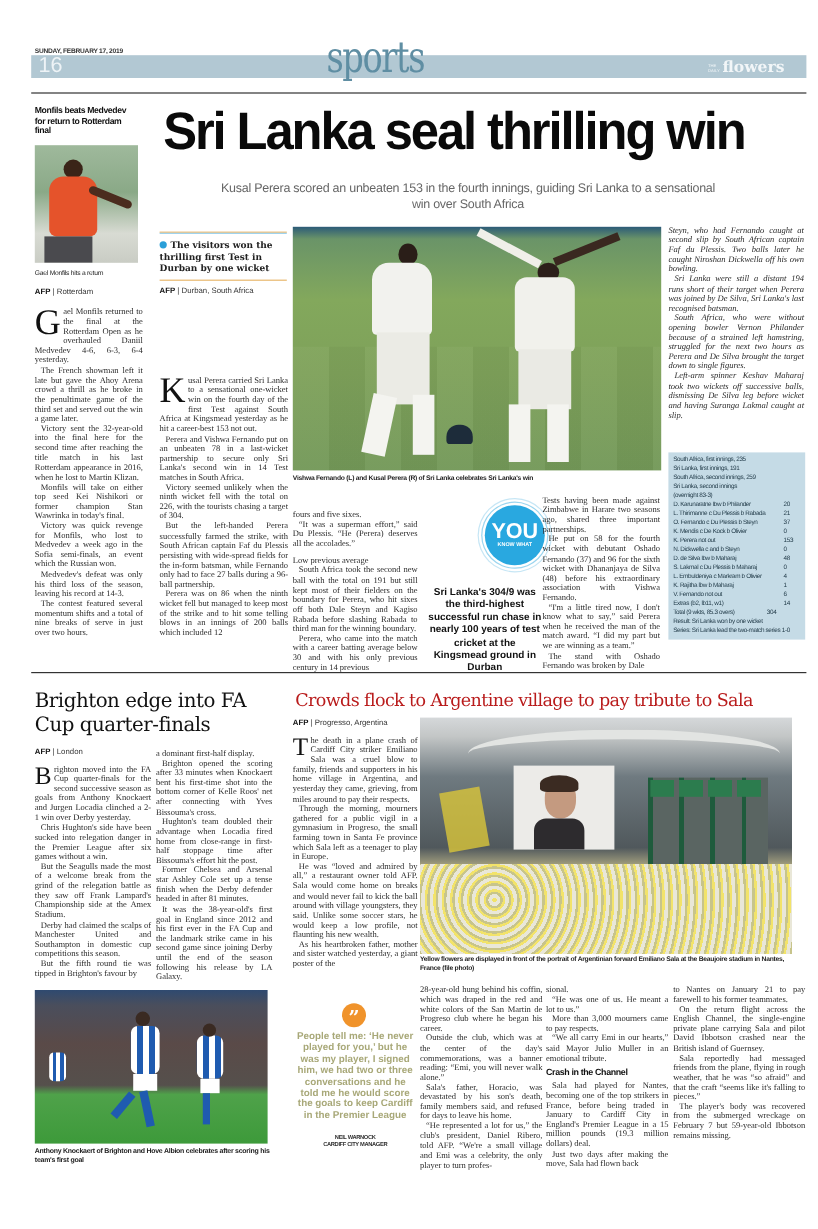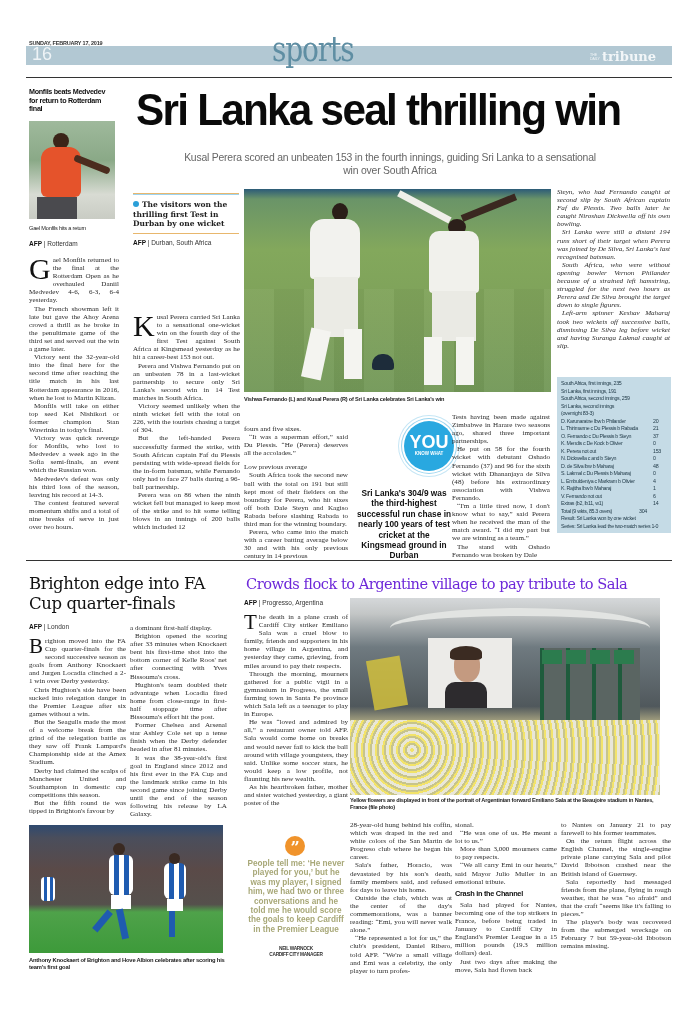--- a/index.html
+++ b/index.html
@@ -22,21 +22,21 @@
 </style>
 </head>
 <body>
 
 <div class="abs sans" style="left:29px;top:40px;font-size:5.5px;font-weight:bold;letter-spacing:-0.2px;color:#333;">SUNDAY, FEBRUARY 17, 2019</div>
 <div class="abs" style="left:26px;top:46px;width:646px;height:19px;background:#b2c8d3;"></div>
 <div class="abs sans" style="left:32px;top:44px;font-size:18px;color:#eef3f6;font-weight:300;">16</div>
 <div class="abs" style="left:272px;top:29px;font-family:'DejaVu Serif',serif;font-size:36px;letter-spacing:-1.5px;color:#5f8ea3;transform:scaleX(0.78);transform-origin:left top;line-height:40px;">sports</div>
 <div class="abs" style="left:590px;top:49px;display:flex;align-items:center;gap:2px;">
   <span style="font-family:'Liberation Sans',sans-serif;font-size:3.5px;width:10px;line-height:4px;color:#f2f6f8;">THE DAILY</span>
-  <span style="font-family:'DejaVu Serif',serif;font-weight:bold;font-size:13px;color:#f2f6f8;">tribune</span>
+  <span style="font-family:'DejaVu Serif',serif;font-weight:bold;font-size:13px;color:#f2f6f8;">flowers</span>
 </div>
 <div class="abs rule" style="left:26px;top:77px;width:646px;"></div>
 
 <div class="abs condensed" style="left:29px;top:88px;width:80px;font-size:7.2px;font-weight:bold;line-height:8.6px;color:#111;">Monfils beats Medvedev for return to Rotterdam final</div>
 <div class="abs photo" style="left:29px;top:121px;width:86px;height:98px;background:linear-gradient(180deg,#9fb99c 0%,#8aa987 40%,#d8dbd3 75%,#c9ccc4 100%);">
   <div style="position:absolute;left:24px;top:12px;width:16px;height:16px;border-radius:50%;background:#3a2418;"></div>
   <div style="position:absolute;left:12px;top:26px;width:40px;height:50px;border-radius:12px 12px 6px 6px;background:#e5532b;"></div>
   <div style="position:absolute;left:44px;top:40px;width:38px;height:7px;border-radius:4px;background:#4b2c1e;transform:rotate(22deg);"></div>
   <div style="position:absolute;left:8px;top:76px;width:40px;height:22px;background:#4a4a4e;"></div>
 </div>
@@ -216,21 +216,21 @@
   <div style="position:absolute;left:90px;top:84px;width:7px;height:30px;background:#1f5bb0;transform:rotate(-12deg);"></div>
   <div style="position:absolute;left:70px;top:84px;width:7px;height:24px;background:#1f5bb0;transform:rotate(40deg);"></div>
   <div style="position:absolute;left:135px;top:38px;width:22px;height:36px;background:repeating-linear-gradient(90deg,#fff 0 5px,#1f5bb0 5px 10px);border-radius:6px;"></div>
   <div style="position:absolute;left:140px;top:28px;width:11px;height:11px;border-radius:50%;background:#3a2a22;"></div>
   <div style="position:absolute;left:138px;top:74px;width:16px;height:12px;background:#fff;"></div>
   <div style="position:absolute;left:140px;top:86px;width:6px;height:26px;background:#1f5bb0;"></div>
   <div style="position:absolute;left:12px;top:52px;width:14px;height:24px;background:repeating-linear-gradient(90deg,#fff 0 3px,#1f5bb0 3px 6px);border-radius:4px;"></div>
 </div>
 <div class="abs caption" style="left:29px;top:957px;width:196px;font-size:5.8px;">Anthony Knockaert of Brighton and Hove Albion celebrates after scoring his team's first goal</div>
 
-<div class="abs" style="left:246px;top:575px;width:430px;font-family:'DejaVu Serif',serif;font-size:14.6px;letter-spacing:-0.5px;line-height:18px;color:#6d28d9;white-space:nowrap;">Crowds flock to Argentine village to pay tribute to Sala</div>
+<div class="abs" style="left:246px;top:575px;width:430px;font-family:'DejaVu Serif',serif;font-size:14.6px;letter-spacing:-0.5px;line-height:18px;color:#b91c1c;white-space:nowrap;">Crowds flock to Argentine village to pay tribute to Sala</div>
 <div class="abs byline" style="left:244px;top:599px;">
   <b>AFP</b> | <span>Progresso, Argentina</span>
 </div>
 <div class="abs body-text" style="left:244px;top:613px;width:104px;">
   <p class="first"><span class="dropcap sm">T</span><span>he death in a plane crash of Cardiff City striker Emiliano Sala was a cruel blow to family, friends and supporters in his home village in Argentina, and yesterday they came, grieving, from miles around to pay their respects.</span></p>
   <p>Through the morning, mourners gathered for a public vigil in a gymnasium in Progreso, the small farming town in Santa Fe province which Sala left as a teenager to play in Europe.</p>
   <p>He was “loved and admired by all,” a restaurant owner told AFP. Sala would come home on breaks and would never fail to kick the ball around with village youngsters, they said. Unlike some soccer stars, he would keep a low profile, not flaunting his new wealth.</p>
   <p>As his heartbroken father, mother and sister watched yesterday, a giant poster of the</p>
 </div>
 <div class="abs photo" style="left:350px;top:598px;width:310px;height:197px;background:linear-gradient(180deg,#d5d8da 0%,#c3c6c6 8%,#6f7a80 25%,#50585c 55%,#9e9b7c 62%,#d3cf9a 78%,#cdc592 100%);">
@@ -248,22 +248,22 @@
 
 <div class="abs" style="left:285px;top:836px;width:20px;height:20px;border-radius:50%;background:#f0932b;color:#fff;font-family:'DejaVu Serif',serif;font-weight:bold;font-size:16px;line-height:24px;text-align:center;">”</div>
 <div class="abs sans" style="left:246px;top:859px;width:100px;font-size:8.2px;font-weight:bold;line-height:9.4px;text-align:center;color:#a8a878;">People tell me: ‘He never played for you,’ but he was my player, I signed him, we had two or three conversations and he told me he would score the goals to keep Cardiff in the Premier League</div>
 <div class="abs condensed" style="left:246px;top:946px;width:100px;text-align:center;font-size:4.8px;font-weight:bold;line-height:6px;color:#333;">
   <div>NEIL WARNOCK</div>
   <div>CARDIFF CITY MANAGER</div>
 </div>
 
 <div class="abs body-text" style="left:350px;top:821px;width:102px;">
   <p class="first">28-year-old hung behind his coffin, which was draped in the red and white colors of the San Martin de Progreso club where he began his career.</p>
+  <p>Outside the club, which was at the center of the day's commemorations, was a banner reading: “Emi, you will never walk alone.”</p>
   <p>Sala's father, Horacio, was devastated by his son's death, family members said, and refused for days to leave his home.</p>
-  <p>Outside the club, which was at the center of the day's commemorations, was a banner reading: “Emi, you will never walk alone.”</p>
   <p>“He represented a lot for us,” the club's president, Daniel Ribero, told AFP. “We're a small village and Emi was a celebrity, the only player to turn profes-</p>
 </div>
 <div class="abs body-text" style="left:455px;top:821px;width:102px;">
   <p class="first">sional.</p>
   <p>“He was one of us. He meant a lot to us.”</p>
   <p>More than 3,000 mourners came to pay respects.</p>
   <p>“We all carry Emi in our hearts,” said Mayor Julio Muller in an emotional tribute.</p>
   <p class="sub condensed" style="font-weight:bold;font-size:7.4px;color:#111;margin:4px 0 3px;">Crash in the Channel</p>
   <p>Sala had played for Nantes, becoming one of the top strikers in France, before being traded in January to Cardiff City in England's Premier League in a 15 million pounds (19.3 million dollars) deal.</p>
   <p>Just two days after making the move, Sala had flown back</p>

